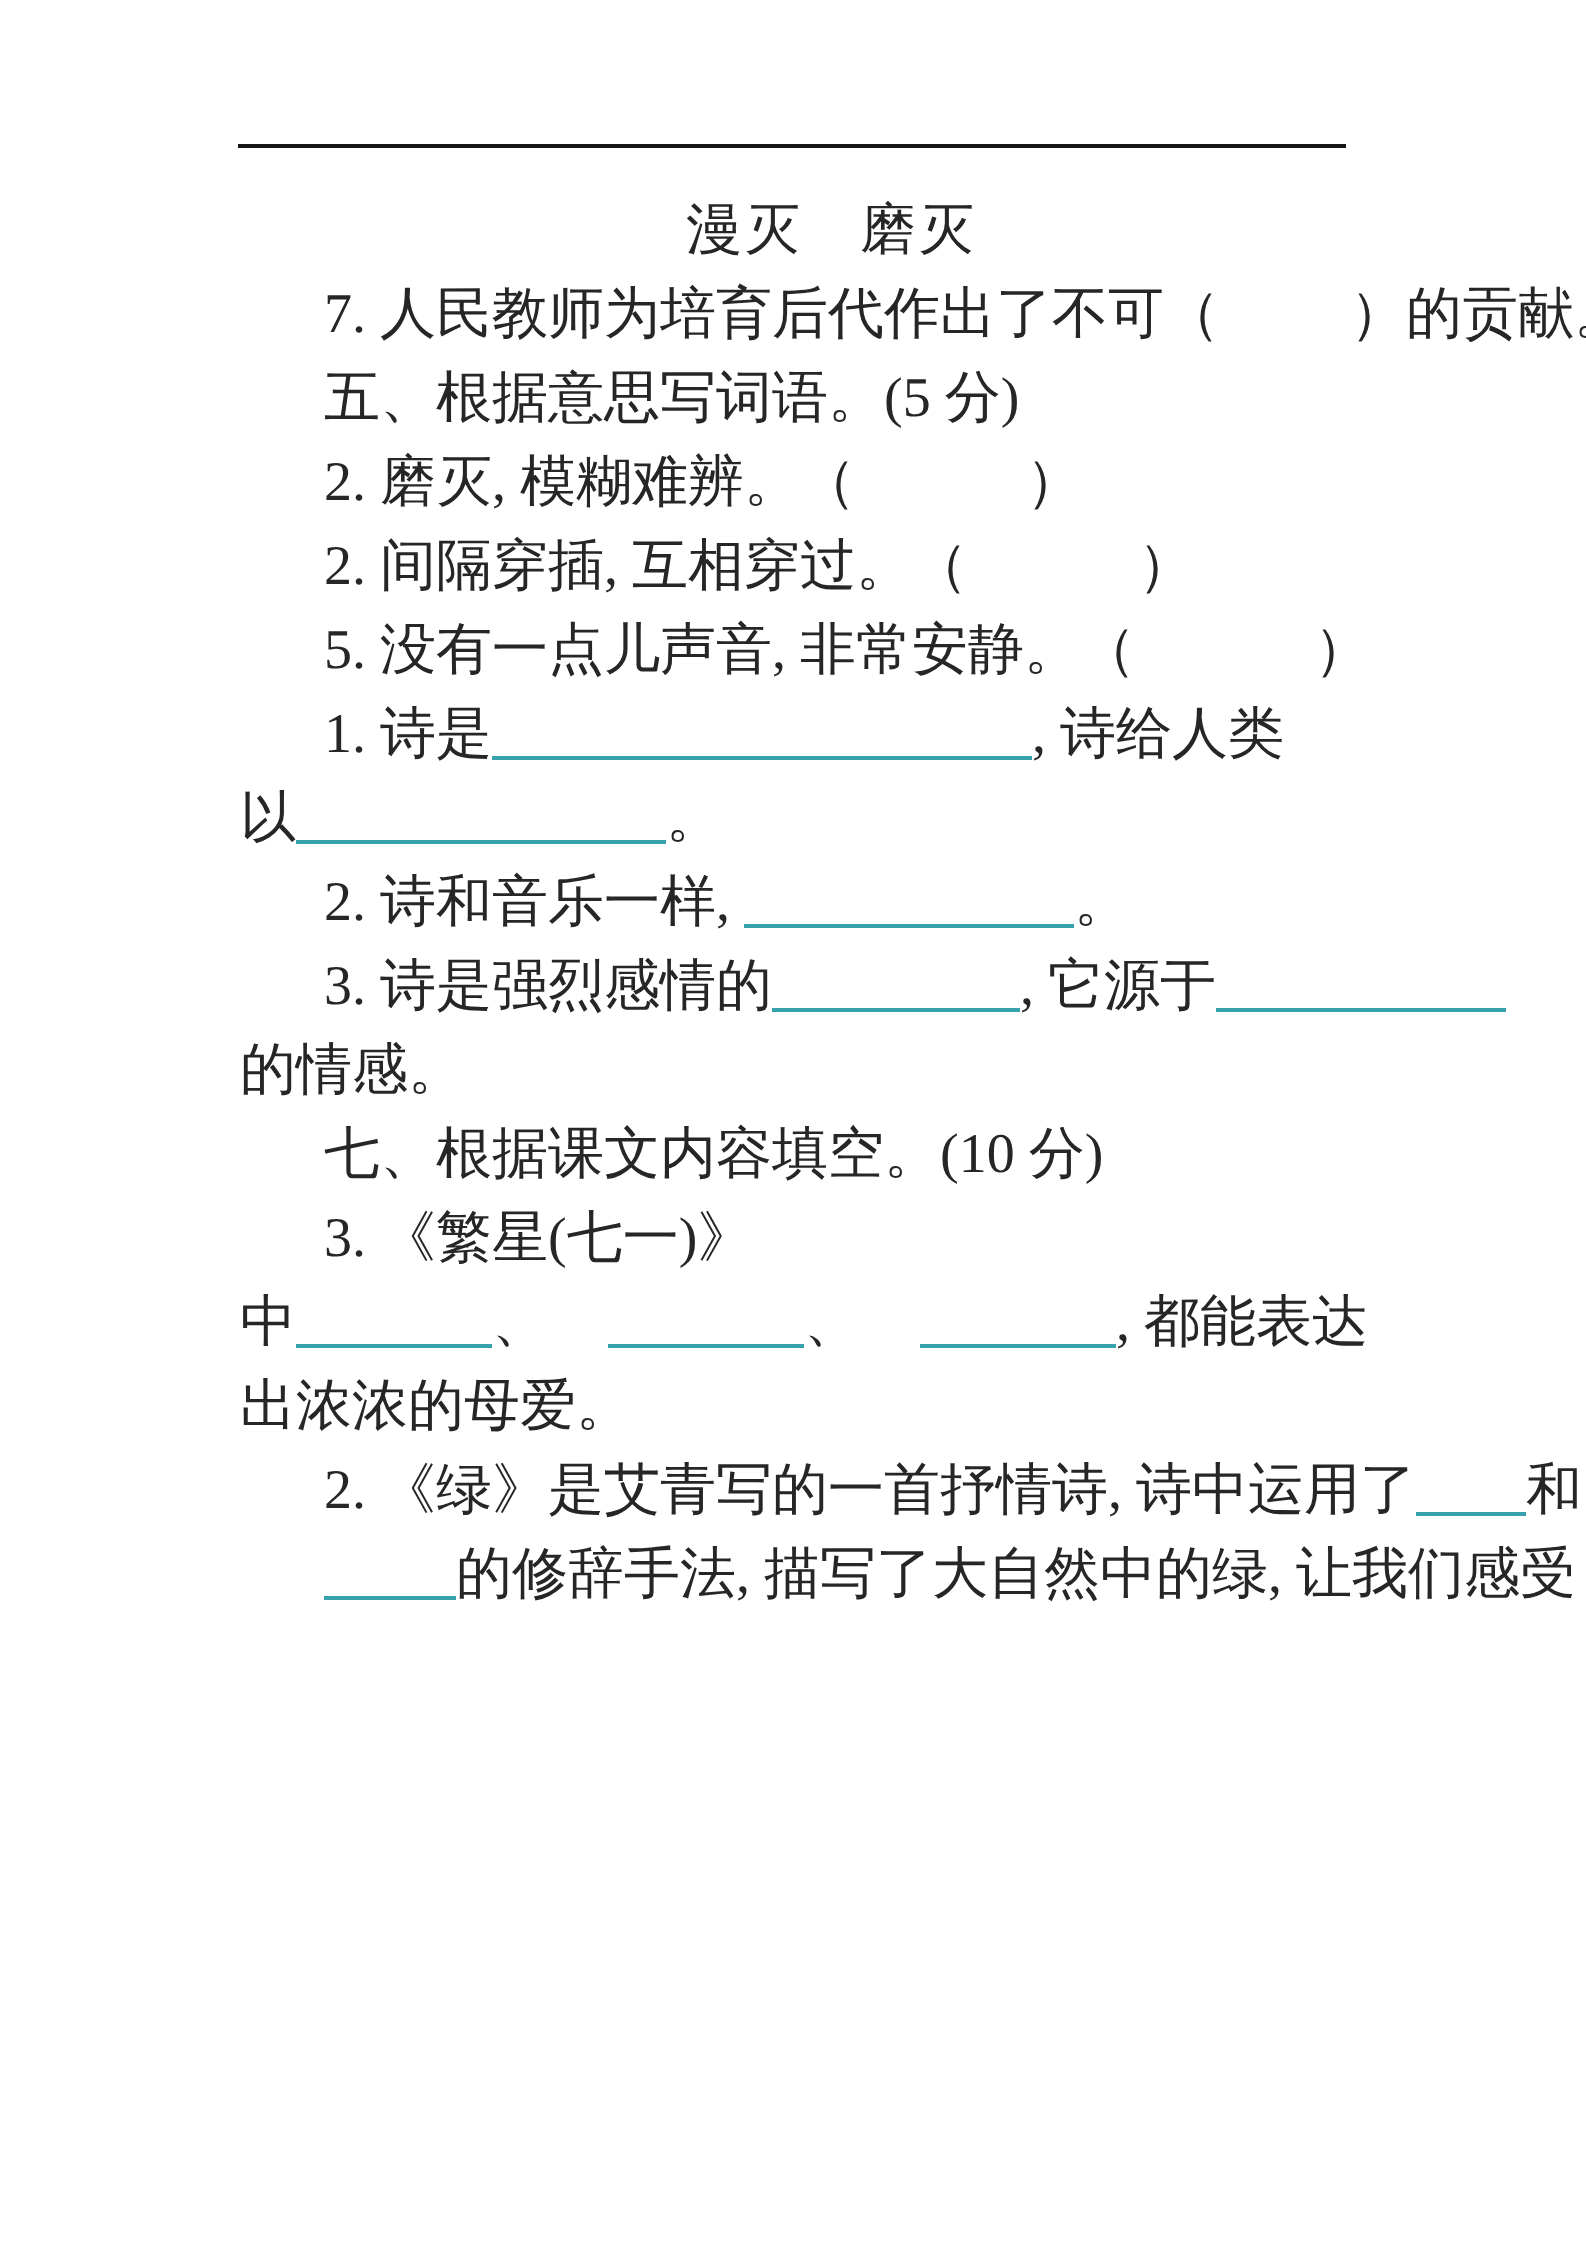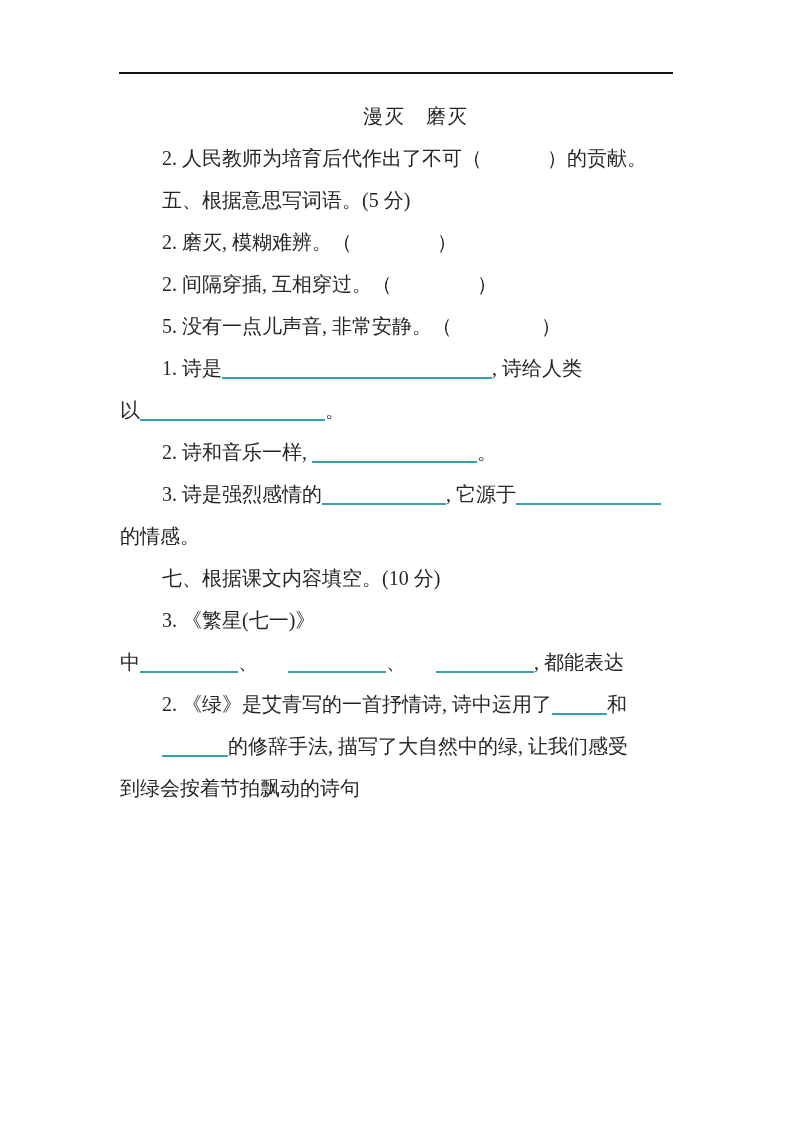--- a/index.html
+++ b/index.html
@@ -22,21 +22,21 @@
   }
   .content {
     position: absolute;
     left: 120px;
     top: 95px;
     width: 553px;
   }
   .line {
     height: 42px;
     line-height: 42px;
-    font-size: 20px;
+    font-size: 28px;
     white-space: nowrap;
   }
   .indent { padding-left: 42px; }
   .center { text-align: center; text-indent: 38px; letter-spacing: 1px; }
   .gap { display: inline-block; }           
   .sp  { display: inline-block; }           
   .blank {                                   
     display: inline-block;
     height: 2px;
     background: #35a2ae;
@@ -49,21 +49,21 @@
 <div class="page">
   <div class="rule"></div>
 
   <div class="content">
 
     <div class="line center">
       <span>漫灭　磨灭</span>
     </div>
 
     <div class="line indent">
-      <span>2. 人民教师为培育后代作出了不可（</span><span class="gap" style="width:65px"></span><span>）的贡献。</span>
+      <span>7. 人民教师为培育后代作出了不可（</span><span class="gap" style="width:65px"></span><span>）的贡献。</span>
     </div>
 
     <div class="line indent">
       <span>五、根据意思写词语。(5 分)</span>
     </div>
     <div class="line indent">
       <span>2. 磨灭, 模糊难辨。（</span><span class="gap" style="width:85px"></span><span>）</span>
     </div>
     <div class="line indent">
       <span>2. 间隔穿插, 互相穿过。（</span><span class="gap" style="width:85px"></span><span>）</span>
@@ -90,24 +90,24 @@
 
     <div class="line indent">
       <span>七、根据课文内容填空。(10 分)</span>
     </div>
     <div class="line indent">
       <span>3. 《繁星(七一)》</span>
     </div>
     <div class="line">
       <span>中</span><span class="blank" style="width:98px"></span><span>、</span><span class="sp" style="width:30px"></span><span class="blank" style="width:98px"></span><span>、</span><span class="sp" style="width:30px"></span><span class="blank" style="width:98px"></span><span>, 都能表达</span>
     </div>
+    <div class="line">
+      <span>出浓浓的母爱。</span>
+    </div>
     <div class="line indent">
       <span>2. 《绿》是艾青写的一首抒情诗, 诗中运用了</span><span class="blank" style="width:55px"></span><span>和</span>
     </div>
     <div class="line indent">
       <span class="blank" style="width:66px"></span><span>的修辞手法, 描写了大自然中的绿, 让我们感受</span>
     </div>
-    <div class="line">
-      <span>到绿会按着节拍飘动的诗句</span>
-    </div>
 
   </div>
 </div>
 
 </body></html>

